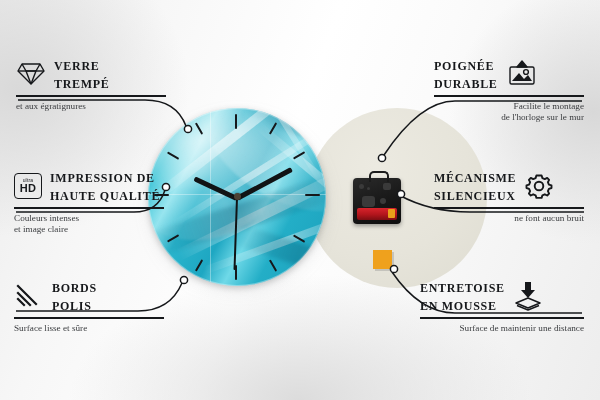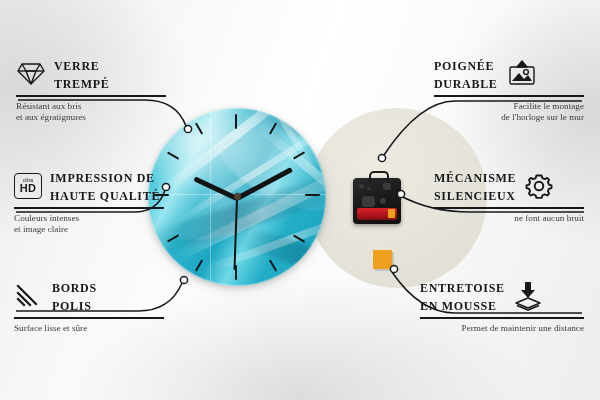--- a/index.html
+++ b/index.html
@@ -180,21 +180,20 @@
               <path d="M10,10 H20"></path>
           </g>
         </svg>
       </span>
       <span>
         <span class="title">VERRE</span><br>
         <span class="title">TREMPÉ</span>
       </span>
     </div>
     <div class="rule"></div>
-    <div class="desc">Résistant aux bris</div>
     <div class="desc">et aux égratignures</div>
   </div>
 
   <div class="callout left" style="left:14px;top:168px;width:150px;">
     <div class="row">
       <span class="ico hdbox">
         <span class="u">ultra</span>
         <span class="h">HD</span>
       </span>
       <span>
@@ -280,16 +279,16 @@
             <path d="M12,1 h6 v8 h4 l-7,8 -7,-8 h4 z"></path>
           </g>
           <g fill="none" stroke="#16181b" stroke-width="1.5" stroke-linejoin="round">
             <path d="M15,17 L27,22 L15,27 L3,22 Z"></path>
             <path d="M4,24.5 L15,29 L26,24.5"></path>
           </g>
         </svg>
       </span>
     </div>
     <div class="rule"></div>
-    <div class="desc">Permet de maintenir une distance</div>
+    <div class="desc">Surface de maintenir une distance</div>
   </div>
 
 </div>
 
 </body></html>

